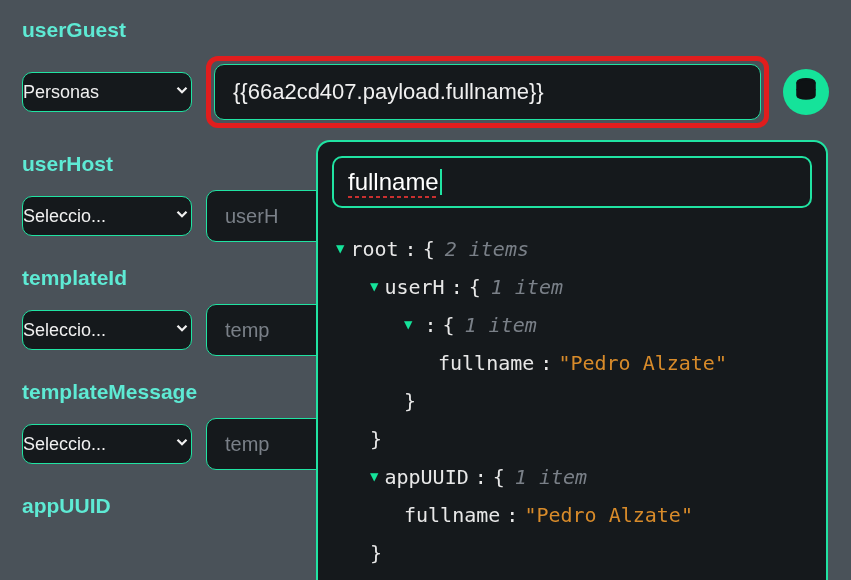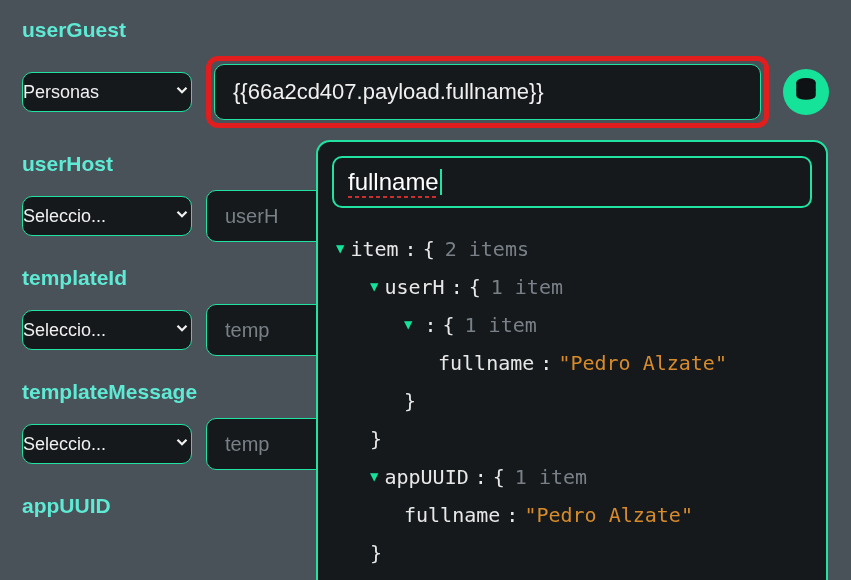--- a/index.html
+++ b/index.html
@@ -153,21 +153,21 @@
     .tri {
       color: #15e39a;
       font-size: 14px;
       margin-right: 6px;
       display: inline-block;
       transform: translateY(-1px);
     }
     .key { color: #e8e8e8; }
     .brace { color: #e8e8e8; }
     .colon { color: #e8e8e8; margin: 0 6px; }
-    .meta { color: #7a8088; margin-left: 10px; }
+    .meta { color: #7a8088; font-style: italic; margin-left: 10px; }
     .val { color: #d88b2a; }
     .ind1 { padding-left: 34px; }
     .ind2 { padding-left: 68px; }
     .ind3 { padding-left: 102px; }
     .closer0 { padding-left: 0px; }
   </style>
 </head>
 <body>
 
 <div class="field-group">
@@ -254,21 +254,21 @@
 </div>
 
 <div class="popover">
   <div class="search-wrap">
     <span class="search-text">fullname</span>
       <span class="caret"></span>
   </div>
   <div class="tree">
     <div class="tree-row">
       <span class="tri">▼</span>
-      <span class="key">item</span>
+      <span class="key">root</span>
       <span class="colon">:</span>
       <span class="brace">{</span>
       <span class="meta">2 items</span>
     </div>
 
     <div class="tree-row ind1">
       <span class="tri">▼</span>
       <span class="key">userH</span>
       <span class="colon">:</span>
       <span class="brace">{</span>

